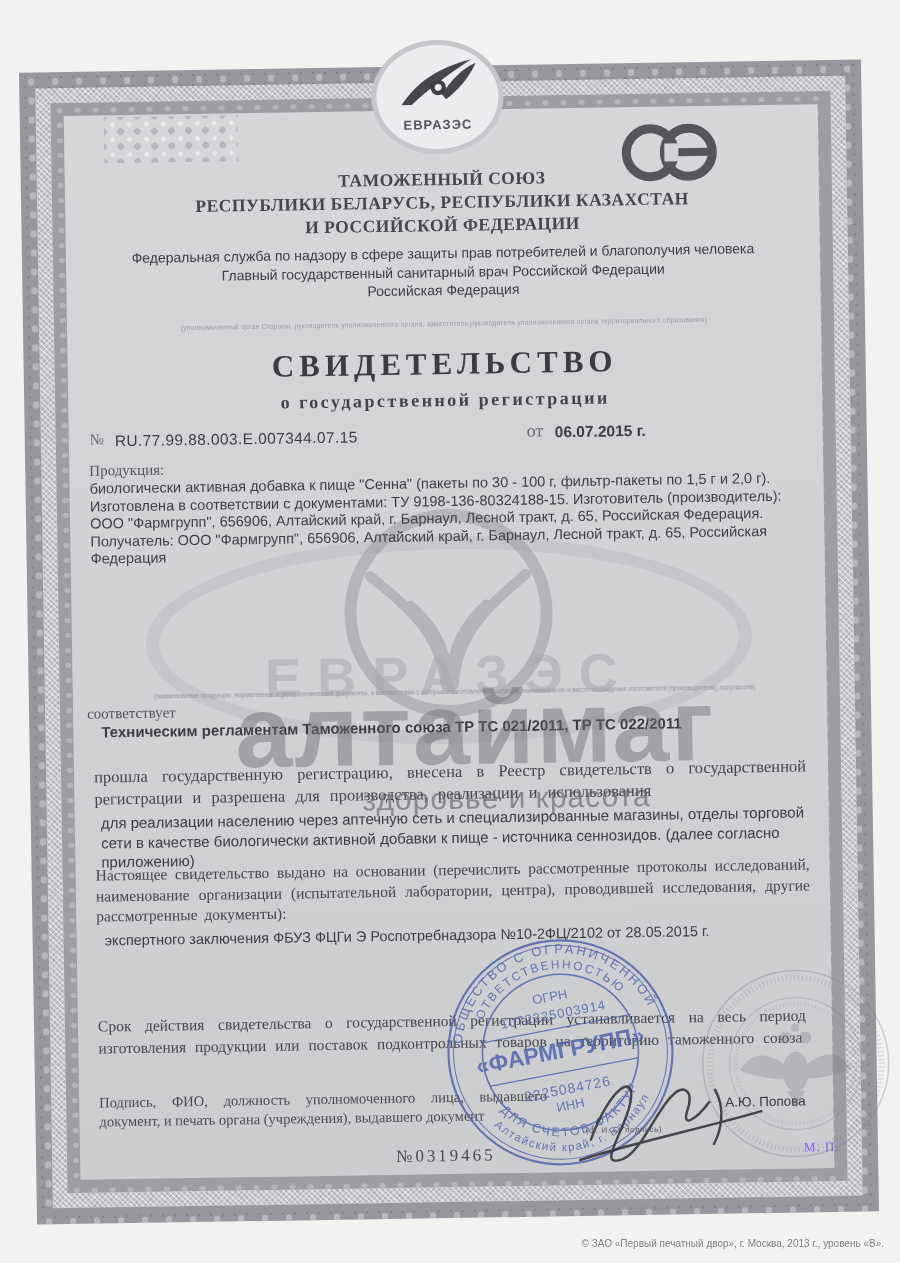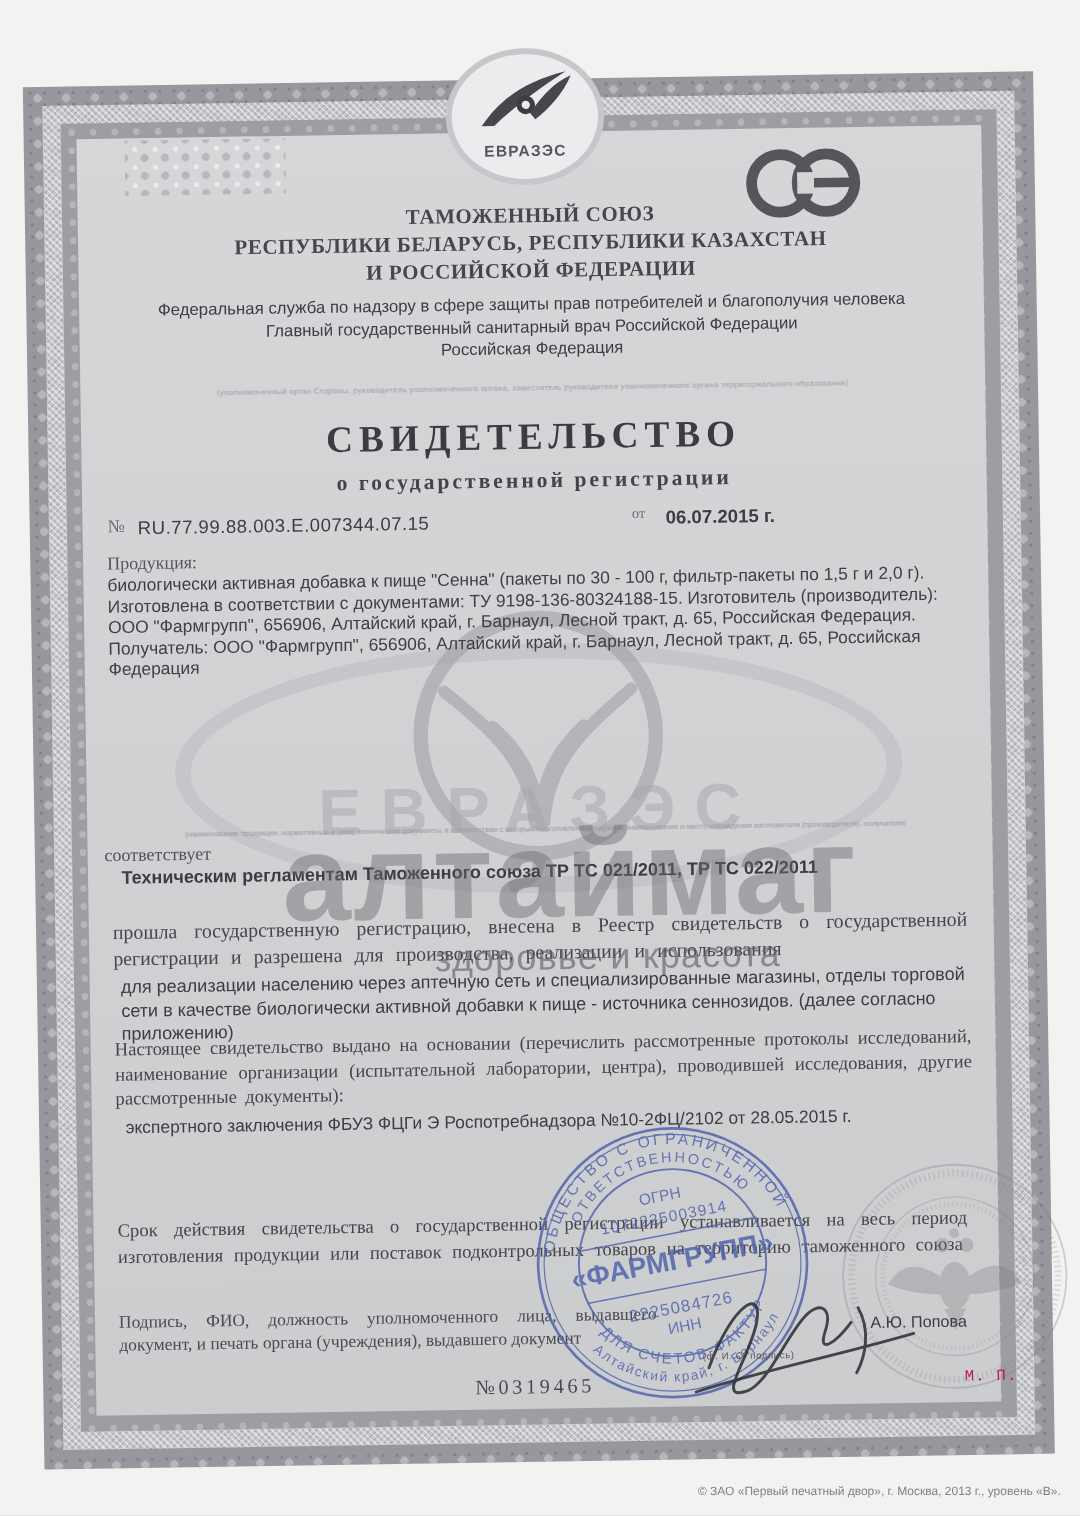--- a/index.html
+++ b/index.html
@@ -45,21 +45,21 @@
   .tiny-note { left:0; right:0; top:254px; text-align:center; font-size:6.5px; letter-spacing:.3px;
                color:#9a9ba0; filter:blur(.35px); }
   .title-main { left:0; right:0; top:280px; text-align:center; font-family:"Liberation Serif", serif;
                 font-size:31px; font-weight:bold; letter-spacing:5px; color:#3b3c41; }
   .title-sub  { left:0; right:0; top:324px; text-align:center; font-family:"Liberation Serif", serif;
                 font-size:18px; font-weight:bold; letter-spacing:2.5px; color:#43444a; }
 
   
   .num-label { left:65px; top:360px; font-family:"Liberation Serif", serif; font-size:15px; color:#6a6b70; }
   .num-value { left:90px; top:361px; font-size:15.5px; color:#3c3d42; letter-spacing:.4px; }
-  .date-label{ left:502px; top:356px; font-family:"Liberation Serif", serif; font-size:12px; color:#6a6b70; }
+  .date-label{ left:502px; top:356px; font-family:"Liberation Serif", serif; font-size:18px; color:#6a6b70; }
   .date-value{ left:530px; top:359px; font-size:15.5px; font-weight:bold; color:#3c3d42; }
 
   
   .prod-label { left:64px; top:391px; font-family:"Liberation Serif", serif; font-size:15px; color:#55565b; }
   .prod-text  { left:64px; top:409px; width:712px; font-size:14.5px; line-height:17.6px; color:#3e3f44; }
 
   
   .wm-ellipse { left:118px; top:470px; width:606px; height:208px; border-radius:50%;
                 border:13px solid rgba(168,170,175,.28); }
   .wm-circle { left:312px; top:438px; }
@@ -87,22 +87,22 @@
                line-height:19px; text-align:justify; color:#4a4b50; }
   .doc-number { left:360px; top:1080px; font-family:"Liberation Serif", serif; font-size:17px;
                 letter-spacing:3px; color:#4a4b50; }
 
   
   .stamp-gray { left:662px; top:904px; opacity:.55; }
   .stamp-blue { left:408px; top:870px; transform:rotate(-10deg); opacity:.82; }
   .signature { left:540px; top:998px; }
   .fio { left:550px; top:1062px; font-size:8px; color:#55565a; letter-spacing:.5px; }
   .popova { left:690px; top:1033px; font-size:13.5px; color:#3a3b40; }
-  .mp { left:768px; top:1079px; font-family:Liberation Mono, monospace; font-size:13px;
-        letter-spacing:1px; color:#be185d; }
+  .mp { left:768px; top:1079px; font-family:Liberation Serif, serif; font-size:13px;
+        letter-spacing:1px; color:#8b5cf6; }
 
   .footer { position:absolute; right:16px; top:1238px; font-size:10px; color:#7f8086; }
 </style>
 </head>
 <body>
 
 <div class="page">
   <div class="cert">
     <div class="band b1">
       <div class="band b2">

